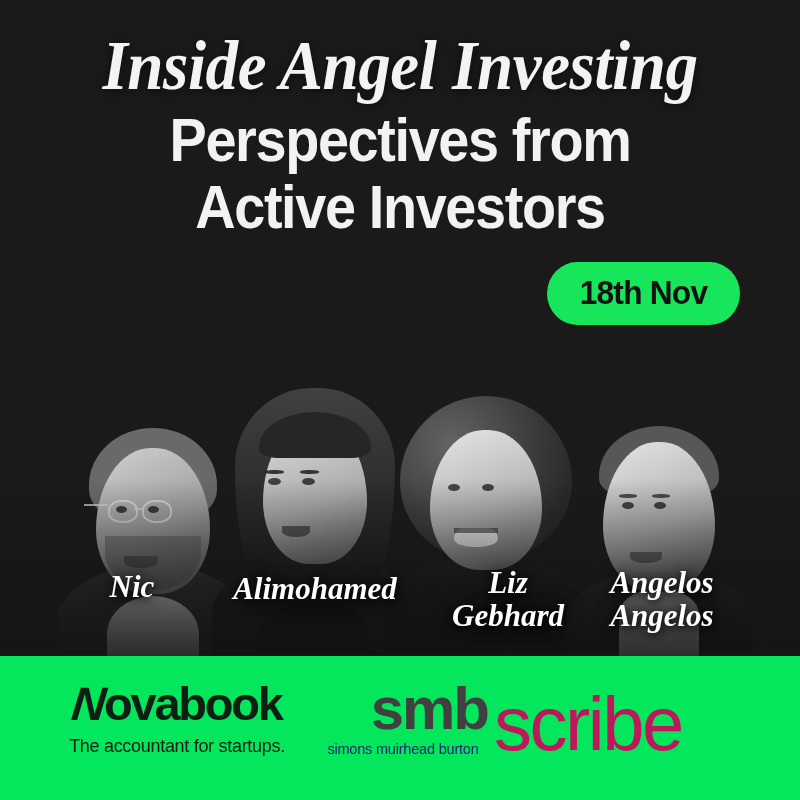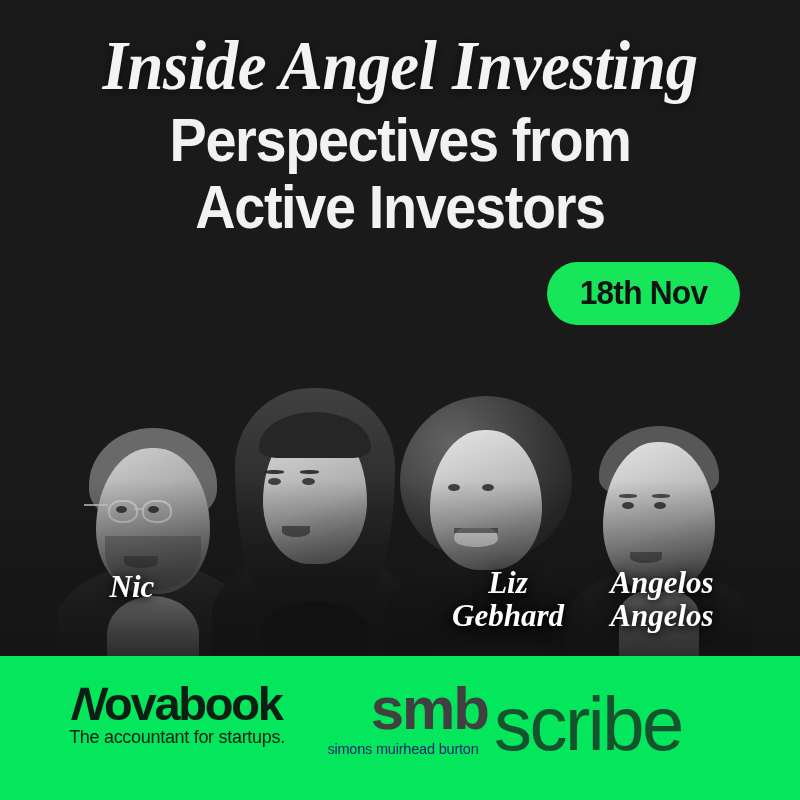--- a/index.html
+++ b/index.html
@@ -183,21 +183,21 @@
     color: #0d1f14;
     line-height: 1;
     white-space: nowrap;
   }
   .nova-word .n-italic {
     display: inline-block;
     font-style: italic;
     transform: skewX(-6deg);
   }
   .nova-tag {
-    margin-top: 0;
+    margin-top: 9px;
     font-family: "Liberation Sans", sans-serif;
     font-weight: 400;
     font-size: 18px;
     letter-spacing: -0.3px;
     color: #0d1f14;
     white-space: nowrap;
   }
 
   .logo-smb {
     position: absolute;
@@ -230,21 +230,21 @@
     left: 494px;
     top: 30px;
     width: 250px;
     text-align: left;
   }
   .scribe-word {
     font-family: "Liberation Sans", sans-serif;
     font-weight: 400;
     font-size: 76px;
     letter-spacing: -2.5px;
-    color: #14532d;
+    color: #be185d;
     line-height: 1;
   }
 
   
   .vignette {
     position: absolute;
     left: 0; top: 480px;
     width: 800px; height: 180px;
     z-index: 4;
     background: linear-gradient(to bottom, rgba(20,20,20,0) 0%, rgba(20,20,20,0.55) 55%, rgba(20,20,20,0.82) 100%);
@@ -328,20 +328,21 @@
     </div>
   </div>
 
   <div class="vignette"></div>
 
   <div class="names-layer">
     <div class="name" id="n1">
       <div>Nic</div>
     </div>
     <div class="name" id="n2">
+      <div>Alimohamed</div>
     </div>
     <div class="name" id="n3">
       <div>Liz</div>
       <div>Gebhard</div>
     </div>
     <div class="name" id="n4">
       <div>Angelos</div>
       <div>Angelos</div>
     </div>
   </div>

